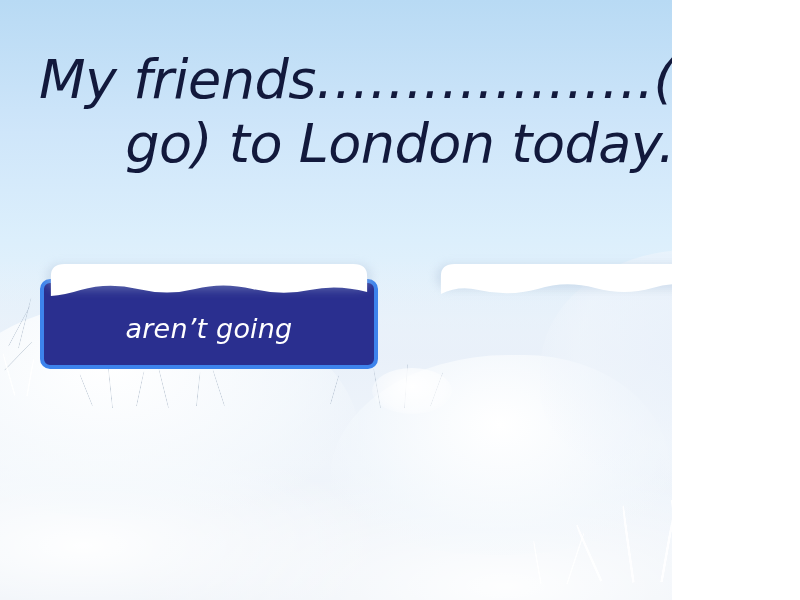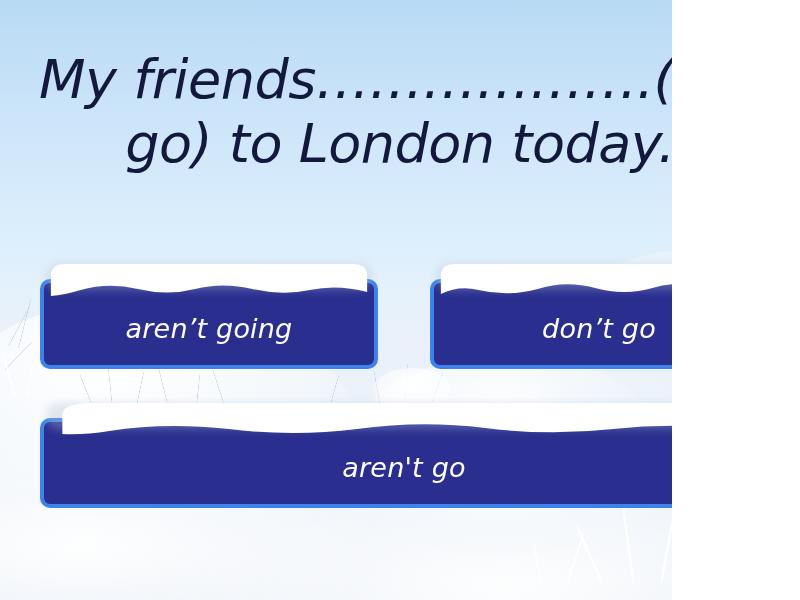--- a/index.html
+++ b/index.html
@@ -235,48 +235,32 @@
           <svg viewBox="0 0 340 36" preserveAspectRatio="none">
             <path d="M10,34 L10,14 Q10,2 24,2 L316,2 Q330,2 330,14 L330,30
                      Q300,22 272,28 Q244,34 214,27 Q184,20 156,27
                      Q128,34 98,27 Q68,20 40,28 Q24,33 10,34 Z" fill="#ffffff"></path>
           </svg>
         </div>
       </div>
 
       <div class="answer-cell">
         <div class="snow-cap-shadow"></div>
-        <div class="answer-button">
-          <span class="answer-label">don’t go</span>
-        </div>
         <div class="snow-cap">
           <svg viewBox="0 0 340 36" preserveAspectRatio="none">
             <path d="M10,32 L10,14 Q10,2 24,2 L316,2 Q330,2 330,14 L330,27
                      Q306,33 280,26 Q252,18 224,26 Q196,34 166,26
                      Q136,18 108,27 Q78,35 48,28 Q28,23 10,32 Z" fill="#ffffff"></path>
           </svg>
         </div>
       </div>
 
     </div>
 
     <div class="answer-row">
 
-      <div class="answer-cell">
-        <div class="snow-cap-shadow"></div>
-        <div class="answer-button">
-          <span class="answer-label">aren't go</span>
-        </div>
-        <div class="snow-cap">
-          <svg viewBox="0 0 340 36" preserveAspectRatio="none">
-            <path d="M10,33 L10,14 Q10,2 24,2 L316,2 Q330,2 330,14 L330,29
-                     Q298,21 268,28 Q238,35 208,27 Q178,19 148,28
-                     Q118,36 88,28 Q58,21 32,30 Q20,34 10,33 Z" fill="#ffffff"></path>
-          </svg>
-        </div>
-      </div>
 
 
     </div>
 
   </div>
 
 </div>
 
 </body></html>

